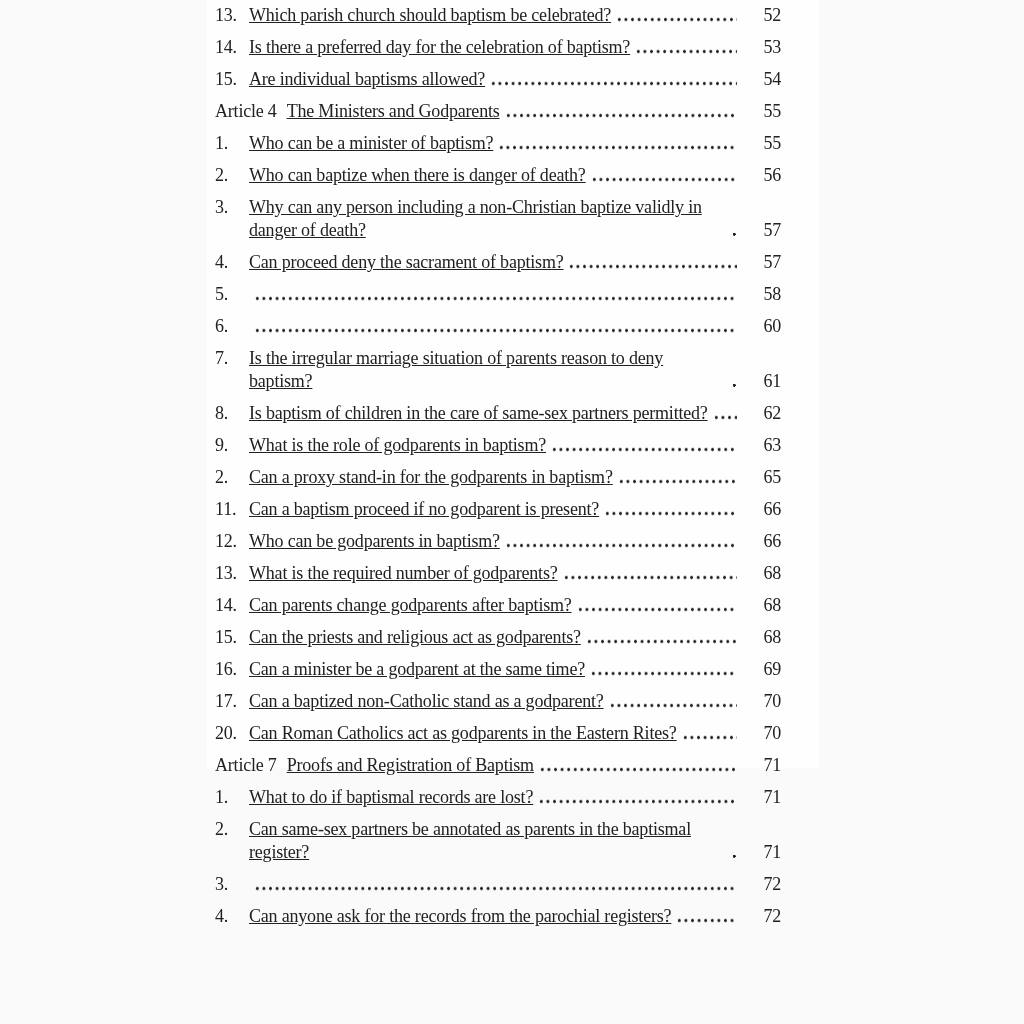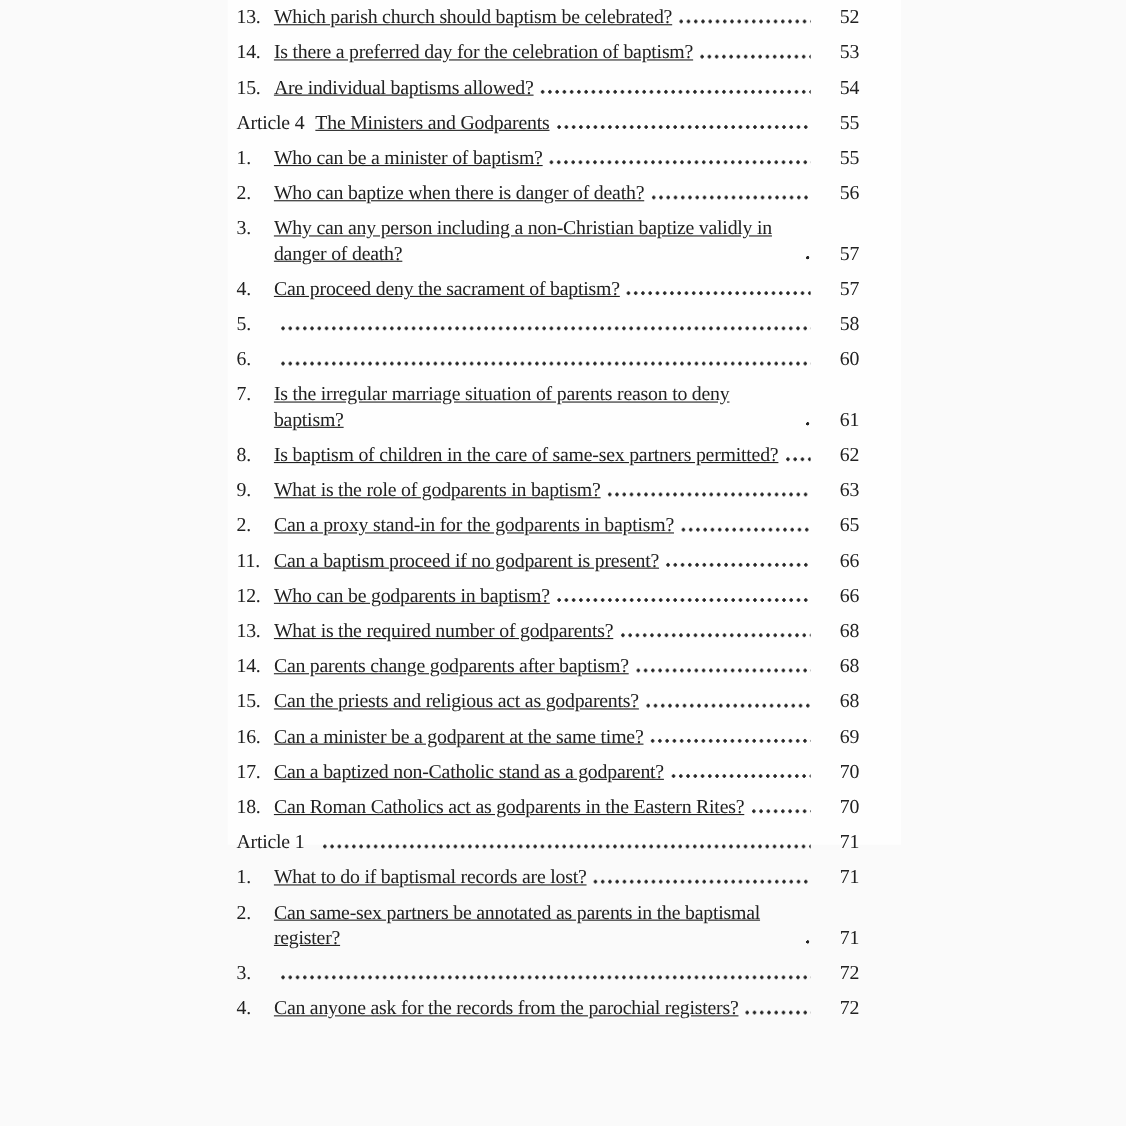--- a/index.html
+++ b/index.html
@@ -191,27 +191,28 @@
         <span class="leader"></span>
         <span class="pg">69</span>
       </div>
       <div class="row item">
         <span class="num">17.</span>
         <span class="body">Can a baptized non-Catholic stand as a godparent?</span>
         <span class="leader"></span>
         <span class="pg">70</span>
       </div>
       <div class="row item">
-        <span class="num">18.</span>
+        <span class="num">20.</span>
         <span class="body">Can Roman Catholics act as godparents in the Eastern Rites?</span>
         <span class="leader"></span>
         <span class="pg">70</span>
       </div>
       <div class="row article">
-        <span class="label">Article 1</span>
+        <span class="label">Article 7</span>
+        <span class="body">Proofs and Registration of Baptism</span>
         <span class="leader"></span>
         <span class="pg">71</span>
       </div>
       <div class="row item">
         <span class="num">1.</span>
         <span class="body">What to do if baptismal records are lost?</span>
         <span class="leader"></span>
         <span class="pg">71</span>
       </div>
       <div class="row item">

